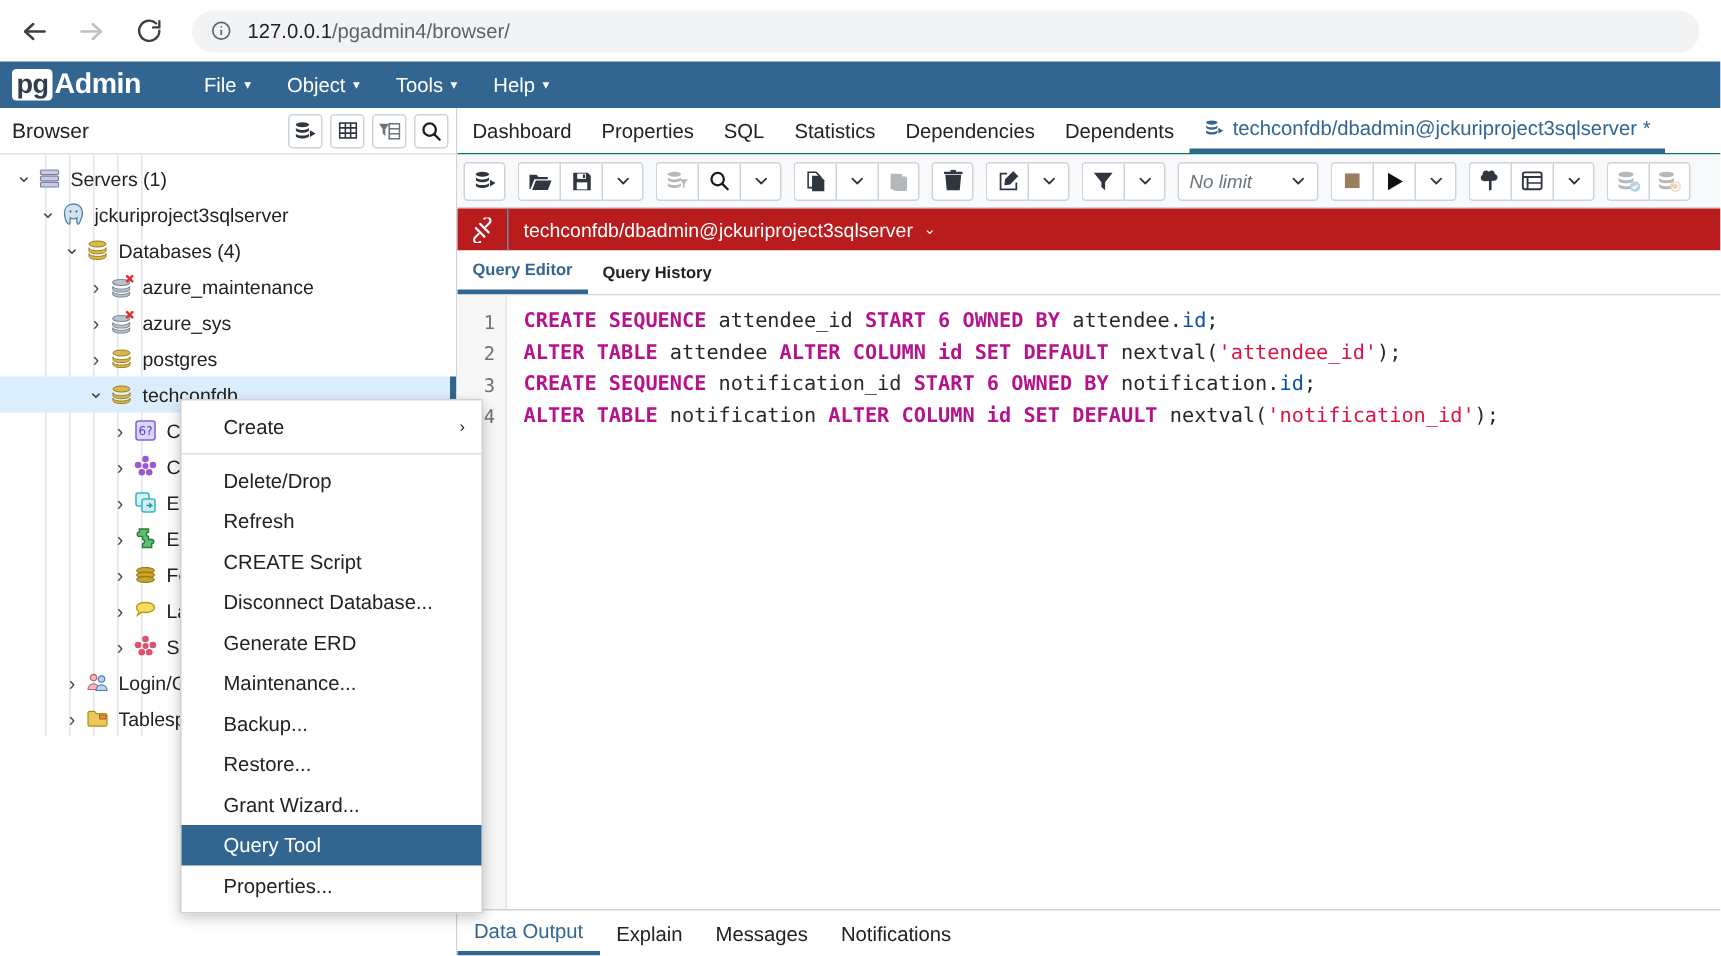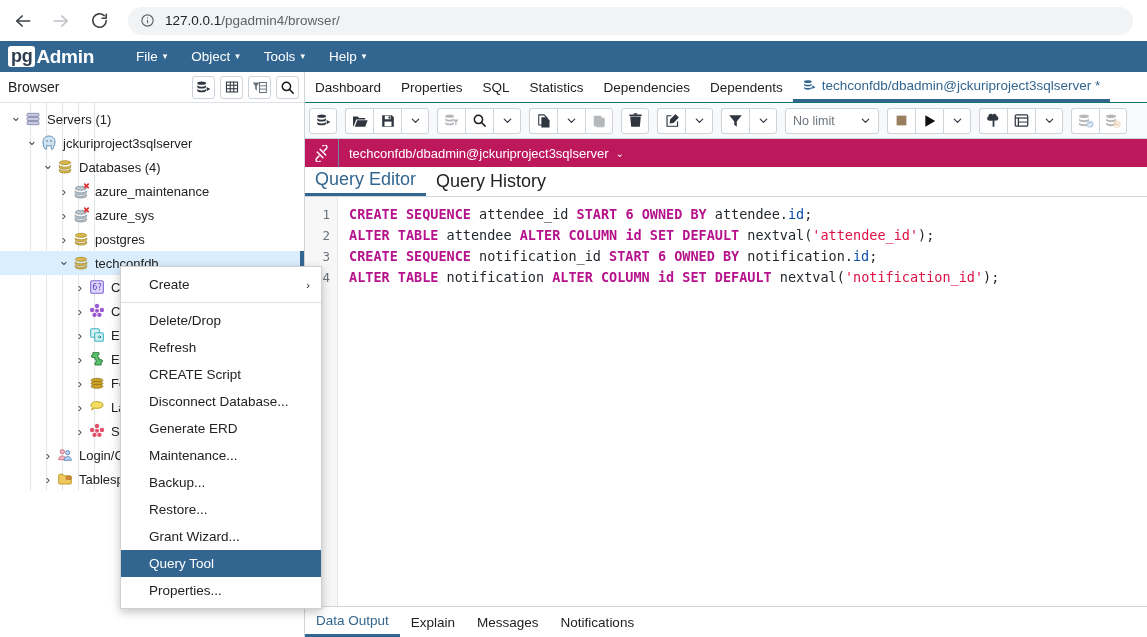--- a/index.html
+++ b/index.html
@@ -106,53 +106,53 @@
   }
   .obj-tab.active {
     color: #326690; border-bottom: 3px solid #326690; height: 31px;
   }
   .obj-tab .tabico { margin-right: 6px; display:flex; }
 
   .qt-toolbar {
     height: 36px; background: #f7f9fa; border-bottom: 1px solid #cdd4da;
     display: flex; align-items: center; padding: 0 4px; overflow:hidden;
   }
-  .tgroup { display: flex; align-items: center; margin-right: 8px; }
+  .tgroup { display: flex; align-items: center; margin-right: 8px; font-style: italic; }
   .tbtn {
     height: 26px; min-width: 28px; padding: 0 5px;
     background: #fff; border: 1px solid #ced4da;
     display: flex; align-items: center; justify-content: center;
     margin: 0; border-radius: 3px;
   }
   .tbtn.joined-l { border-radius: 3px 0 0 3px; border-right: none; }
   .tbtn.joined-m { border-radius: 0; border-right: none; }
   .tbtn.joined-r { border-radius: 0 3px 3px 0; }
   .tbtn.dis svg { opacity: .35; }
   .tbtn svg { display:block; }
   .sel-limit {
     height: 26px; width: 94px; background:#fff; border:1px solid #ced4da;
     border-radius:3px; display:flex; align-items:center; justify-content:space-between;
     padding: 0 7px; font-size: 12.5px; color:#6c757d;
   }
 
   .conn-bar {
-    height: 28px; background: #be185d; display:flex; align-items:center;
+    height: 28px; background: #b91c1c; display:flex; align-items:center;
     color:#fff; font-size: 13px;
   }
   .conn-ico { width: 34px; display:flex; align-items:center; justify-content:center;
               border-right:1px solid #6b8aa2; height:28px; }
   .conn-name { margin-left: 10px; }
   .conn-caret { margin-left: 7px; font-size: 10px; }
 
   .qe-tabs {
     height: 30px; display:flex; align-items:flex-end; background:#fff;
     border-bottom: 1px solid #cdd4da;
   }
-  .qe-tab { font-size:18px; color:#222; padding:0 10px; height:29px;
-            display:flex; align-items:center; }
+  .qe-tab { font-size:11px; color:#222; padding:0 10px; height:29px;
+            display:flex; align-items:center;font-weight:bold; }
   .qe-tab.active { color:#326690; border-bottom:3px solid #326690; height:30px; }
 
   .editor { position:relative; height: 417px; background:#fff; display:flex; }
   .gutter {
     width: 33px; background:#f7f7f7; border-right:1px solid #e6e6e6;
     padding-top: 7px; text-align:right;
   }
   .gutter div {
     font-family:"DejaVu Sans Mono", monospace; font-size:12.5px;
     color:#6a737d; line-height:21px; padding-right:7px;

